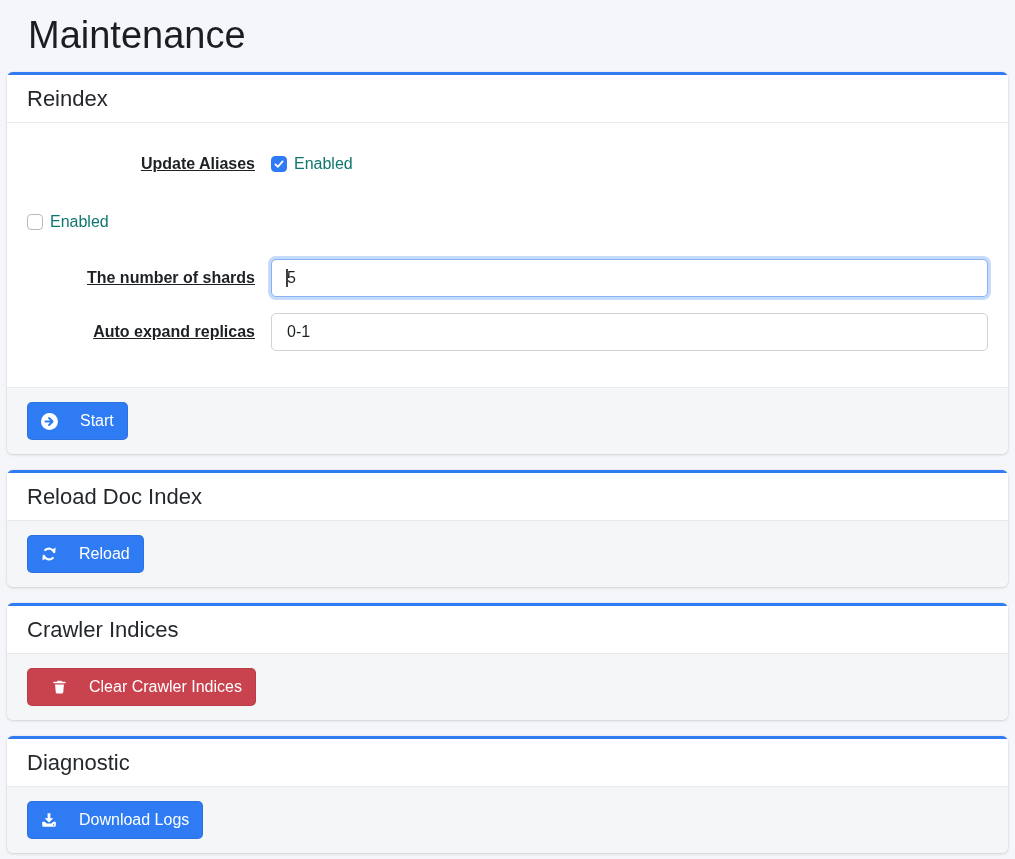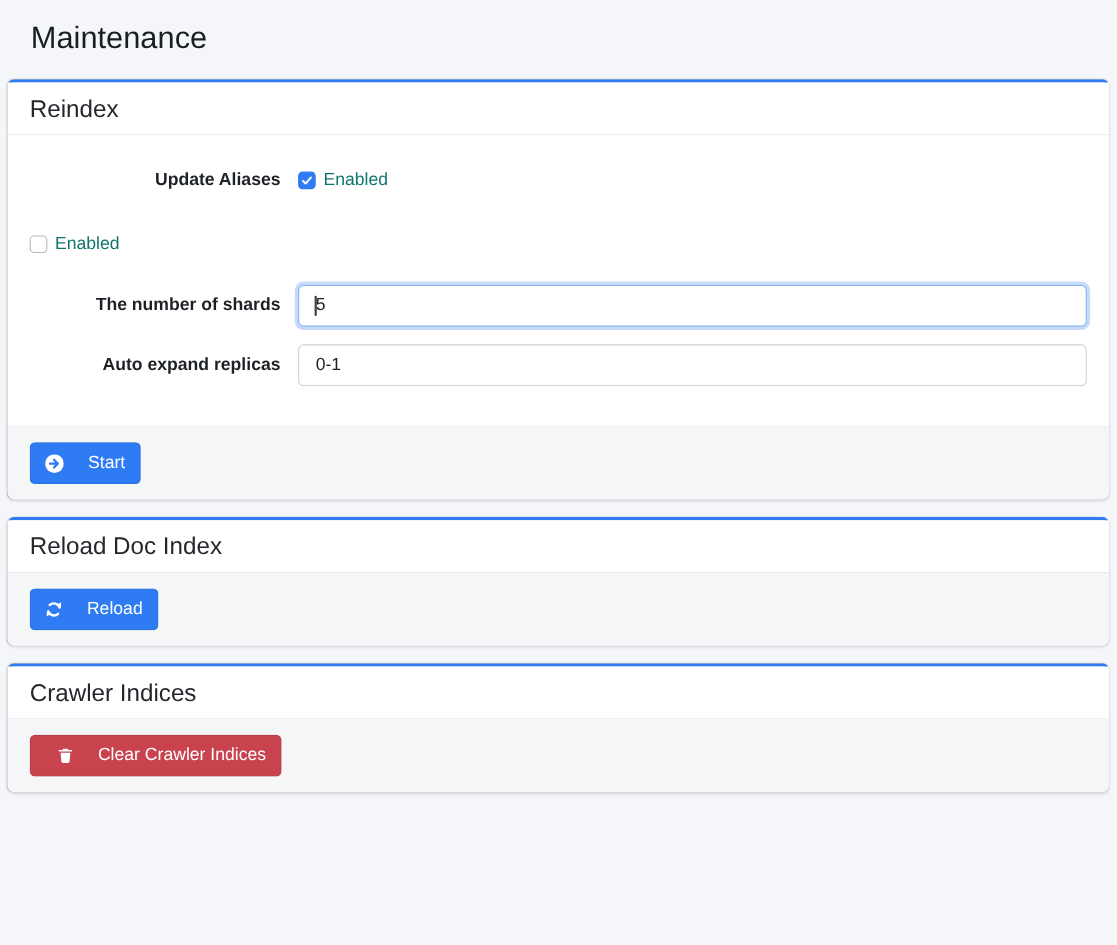--- a/index.html
+++ b/index.html
@@ -9,21 +9,21 @@
   }
   *{box-sizing:border-box;margin:0;padding:0;}
   html,body{width:1015px;height:859px;overflow:hidden;}
   body{
     background:var(--page-bg);
     font-family:"Liberation Sans","DejaVu Sans",sans-serif;
     color:#1f2327;
   }
   .page-title{
     margin:18px 28px 20px 28px;
-    font-size:28px;
+    font-size:38px;
     line-height:34px;
     font-weight:500;
     color:#1b1e21;
   }
   .card{
     margin:0 7px 16px 7px;
     background:#fff;
     border-top:3px solid var(--primary);
     border-radius:6px;
     box-shadow:0 0 1px rgba(0,0,0,.22),0 1px 3px rgba(0,0,0,.13);
@@ -55,20 +55,21 @@
     align-items:center;
     margin-bottom:16px;
   }
   .check-row{min-height:42px;}
   .col-label{
     text-align:right;
     font-weight:700;
     font-size:16px;
     color:#1d2125;
     line-height:20px;
+    text-decoration:underline;
   }
   .check-field{
     display:flex;
     align-items:center;
     gap:7px;
     font-size:16px;
     color:#0f766e;
   }
   .checkbox{
     width:16px;height:16px;
@@ -221,14 +222,30 @@
           <svg width="15" height="16" viewBox="0 0 16 16" fill="#fff">
             <path d="M5.8 1.2h4.4l.6 1.2h3.1a.75.75 0 0 1 0 1.5H2.1a.75.75 0 0 1 0-1.5h3.1z"></path>
             <path d="M3.3 5.2h9.4l-.7 8.4a1.6 1.6 0 0 1-1.6 1.4H5.6A1.6 1.6 0 0 1 4 13.6z"></path>
           </svg>
         </span>
         <span>Clear Crawler Indices</span>
       </button>
     </div>
   </section>
 
+  <section class="card">
+    <div class="card-header">
+      <span>Diagnostic</span>
+    </div>
+    <div class="card-footer">
+      <button class="btn btn-primary">
+        <span class="icon">
+          <svg width="16" height="16" viewBox="0 0 16 16" fill="#fff">
+            <path d="M6.6 1.2h2.8v5h3L8 10.6 3.6 6.2h3z"></path>
+            <path d="M1.2 9.8h2.6l1.8 1.8h4.8l1.8-1.8h2.6v3.4c0 .9-.7 1.6-1.6 1.6H2.8c-.9 0-1.6-.7-1.6-1.6zM12.6 12.2a.7.7 0 1 1 0 1.4.7.7 0 0 1 0-1.4z" fill-rule="evenodd"></path>
+          </svg>
+        </span>
+        <span>Download Logs</span>
+      </button>
+    </div>
+  </section>
 
 </div>
 
 </body></html>

